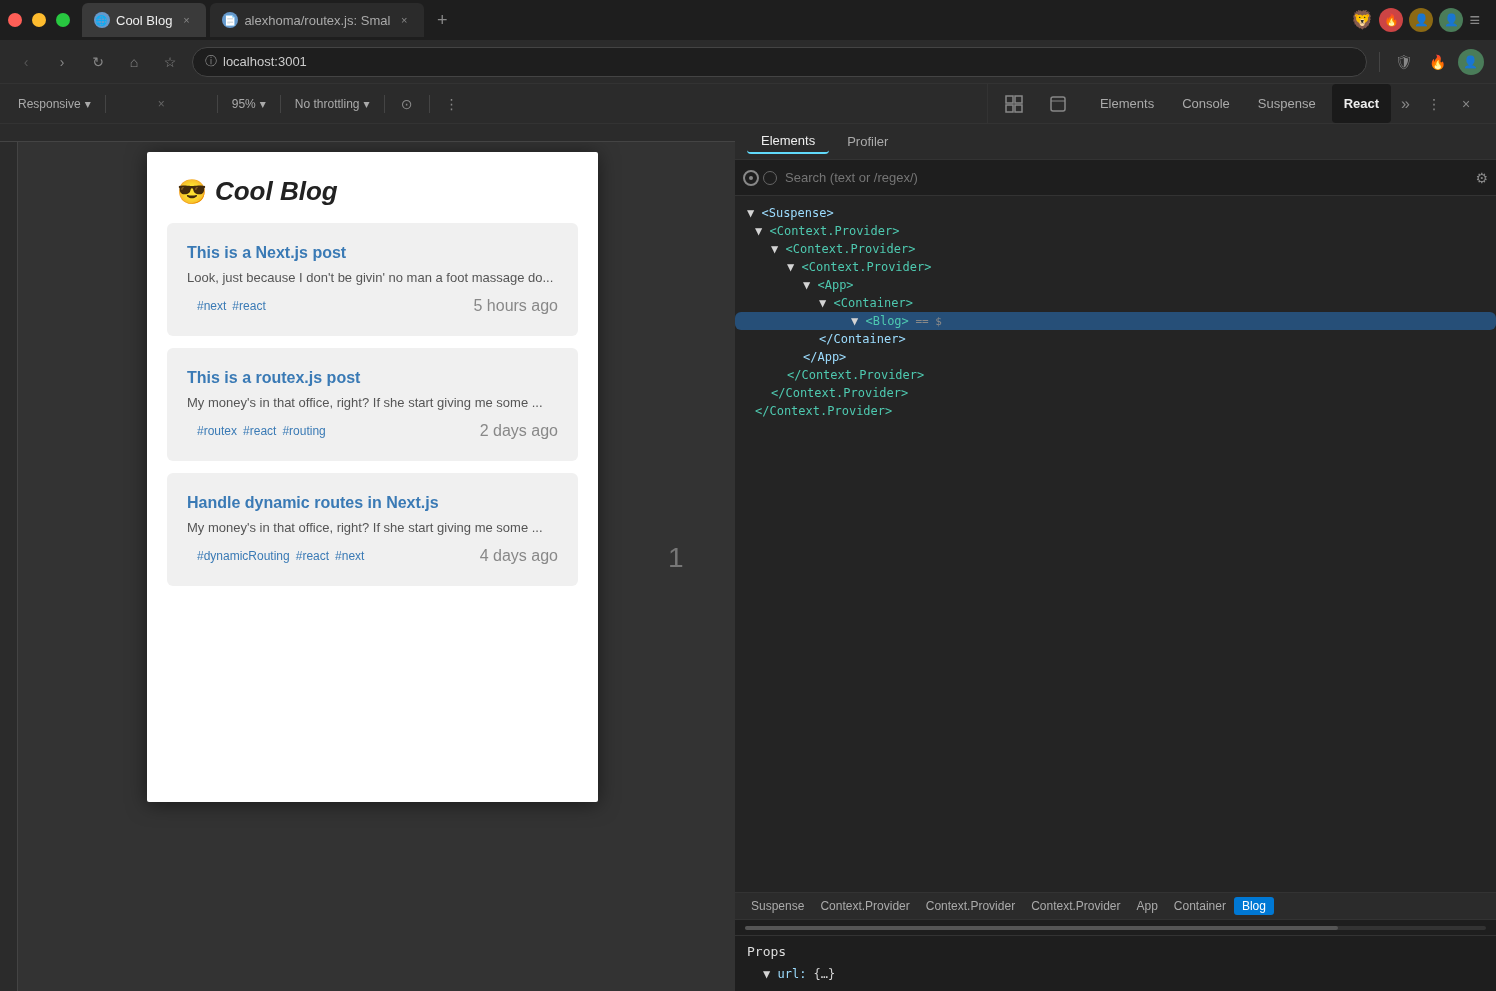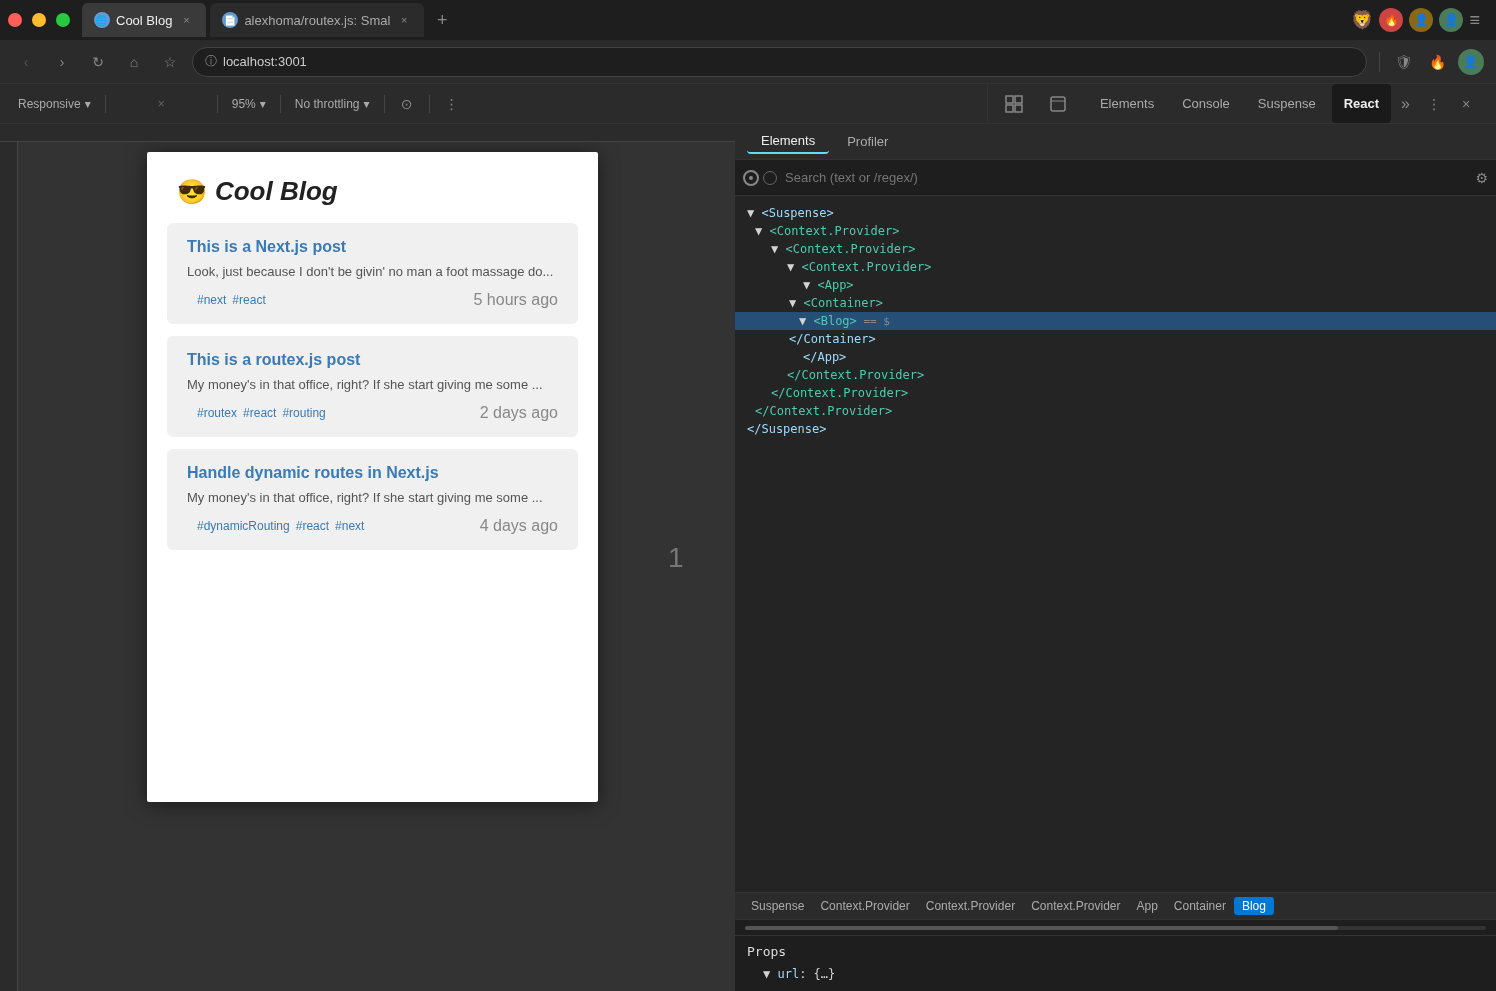--- a/index.html
+++ b/index.html
@@ -319,21 +319,21 @@
       color: #222;
       font-style: italic;
     }
 
     .post-list {
       padding: 0 20px;
     }
     .post-card {
       background: #f0f0f0;
       border-radius: 6px;
-      padding: 15px 20px;
+      padding: 21px 20px;
       margin-bottom: 12px;
     }
     .post-title {
       color: #3a7ab5;
       font-size: 16px;
       font-weight: 600;
       margin-bottom: 8px;
       text-decoration: none;
     }
     .post-excerpt {
@@ -435,22 +435,22 @@
       cursor: pointer;
     }
     .tree-line.selected { background: #264f78; color: #ddd; }
     .tree-tag { color: #9cdcfe; text-align: center; }
     .tree-component { color: #4ec9b0; }
     .tree-operator { color: #d4d4d4; }
     .indent1 { padding-left: 20px; }
     .indent2 { padding-left: 36px; }
     .indent3 { padding-left: 52px; }
     .indent4 { padding-left: 68px; }
-    .indent5 { padding-left: 54px; }
-    .indent6 { padding-left: 64px; }
+    .indent5 { padding-left: 84px; }
+    .indent6 { padding-left: 116px; border-radius: 6px; }
 
     
     .breadcrumb-bar {
       background: #2b2b2b;
       height: 28px;
       border-top: 1px solid #333;
       border-bottom: 1px solid #333;
       display: flex;
       align-items: center;
       padding: 0 8px;
@@ -726,23 +726,20 @@
         </div>
         <div class="tree-line indent3">
           <span class="tree-component">&lt;/Context.Provider&gt;</span>
         </div>
         <div class="tree-line indent2">
           <span class="tree-component">&lt;/Context.Provider&gt;</span>
         </div>
         <div class="tree-line indent1">
           <span class="tree-component">&lt;/Context.Provider&gt;</span>
         </div>
-        <div class="tree-line">
-          <span class="tree-tag">&lt;/Suspense&gt;</span>
-        </div>
       </div>
 
       <div class="breadcrumb-bar">
         <div class="breadcrumb-item">Suspense</div>
         <div class="breadcrumb-item">Context.Provider</div>
         <div class="breadcrumb-item">Context.Provider</div>
         <div class="breadcrumb-item">Context.Provider</div>
         <div class="breadcrumb-item">App</div>
         <div class="breadcrumb-item">Container</div>
         <div class="breadcrumb-item active">Blog</div>

